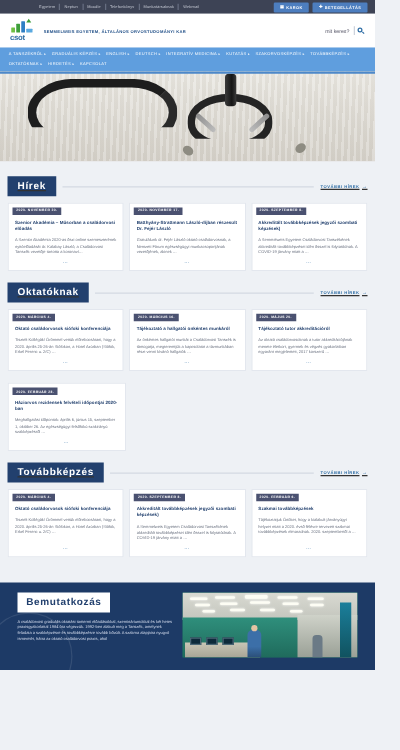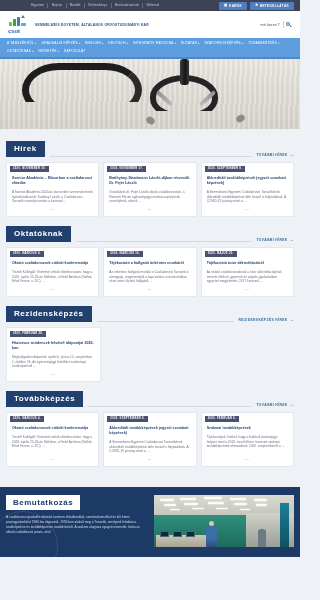--- a/index.html
+++ b/index.html
@@ -125,21 +125,21 @@
   }
   .ear-l, .ear-r {
     position:absolute; width:9px; height:7px; background:#8e8c82; border-radius:50%;
   }
   .ear-l { left:146px; top:60px; transform:rotate(35deg); }
   .ear-r { left:236px; top:58px; transform:rotate(-35deg); }
   .hero-strip { position:absolute; left:0; right:0; top:0; height:1.5px; background:#4d88c9; }
 
   
   .sec { padding:0 6px; }
-  .sec-head { display:flex; align-items:flex-end; gap:0; margin:0 0 5px; }
+  .sec-head { display:flex; align-items:center; gap:0; margin:0 0 5px;text-decoration:underline; }
   .sec-title {
     background:#22406e; color:#fff; font-size:8px; font-weight:bold;
     letter-spacing:.55px; padding:3.2px 8px 3.6px; line-height:9px;
   }
   .sec-rule { flex:1; height:.5px; background:#d3d9e2; margin:0 5px; }
   .sec-more {
     color:#2f6ea5; font-size:3.3px; font-weight:bold; letter-spacing:.4px;
     white-space:nowrap; display:flex; align-items:center; gap:2px;
   }
   .sec-more .ar { font-size:4px; line-height:1; }
@@ -165,21 +165,21 @@
   }
   .card-more {
     color:#2f6ea5; font-size:4px; text-align:center; padding-top:3px; letter-spacing:1px;
   }
 
   .row-gap { height:9px; }
   .sec-gap { height:12px; }
 
   
   .intro {
-    background:#1d3a66; margin-top:11px; padding:8px 0 0; position:relative;
+    background:#1d3a66; margin-top:11px; padding:8px 8px 0; position:relative;
     min-height:70px; overflow:hidden;
   }
   .intro-wm {
     position:absolute; left:-12px; top:24px; width:70px; height:70px;
     border:1.2px solid rgba(255,255,255,.10); border-radius:50%;
   }
   .intro-inner { display:flex; gap:7px; padding:0 6px; position:relative; }
   .intro-left { flex:1 1 0; min-width:0; }
   .intro-title {
     background:#ffffff; color:#22406e; font-size:8px; font-weight:bold;
@@ -399,28 +399,20 @@
           <div class="card">
             <div class="card-date">2020. MÁJUS 20.</div>
             <div class="card-title">Tájékoztató tutor akkreditációról</div>
             <div class="card-body">Az oktató családorvosoknak a tutor akkreditációjának menete életkort, gyermek és végzés gyakorlatban egyaránt megjelentett, 2017 korszerű …</div>
             <div class="card-more">⋯</div>
           </div>
         </div>
       </div>
       <div class="row-gap"></div>
       <div class="sec">
-        <div class="sec-head">
-          <div class="sec-title">Rezidensképzés</div>
-          <div class="sec-rule"></div>
-          <div class="sec-more">
-            <span>REZIDENSKÉPZÉS HÍREK</span>
-            <span class="ar">→</span>
-          </div>
-        </div>
         <div class="cards">
           <div class="card">
             <div class="card-date">2020. FEBRUÁR 28.</div>
             <div class="card-title">Háziorvos rezidensek felvételi időpontjai 2020-ban</div>
             <div class="card-body">Meghallgatási időpontok: április 6, június 15, szeptember 1, október 26. Az egészségügyi felsőfokú szakirányú szakképzésről …</div>
             <div class="card-more">⋯</div>
           </div>
           <div style="flex: 1 1 0px;"></div>
           <div style="flex: 1 1 0px;"></div>
         </div>

